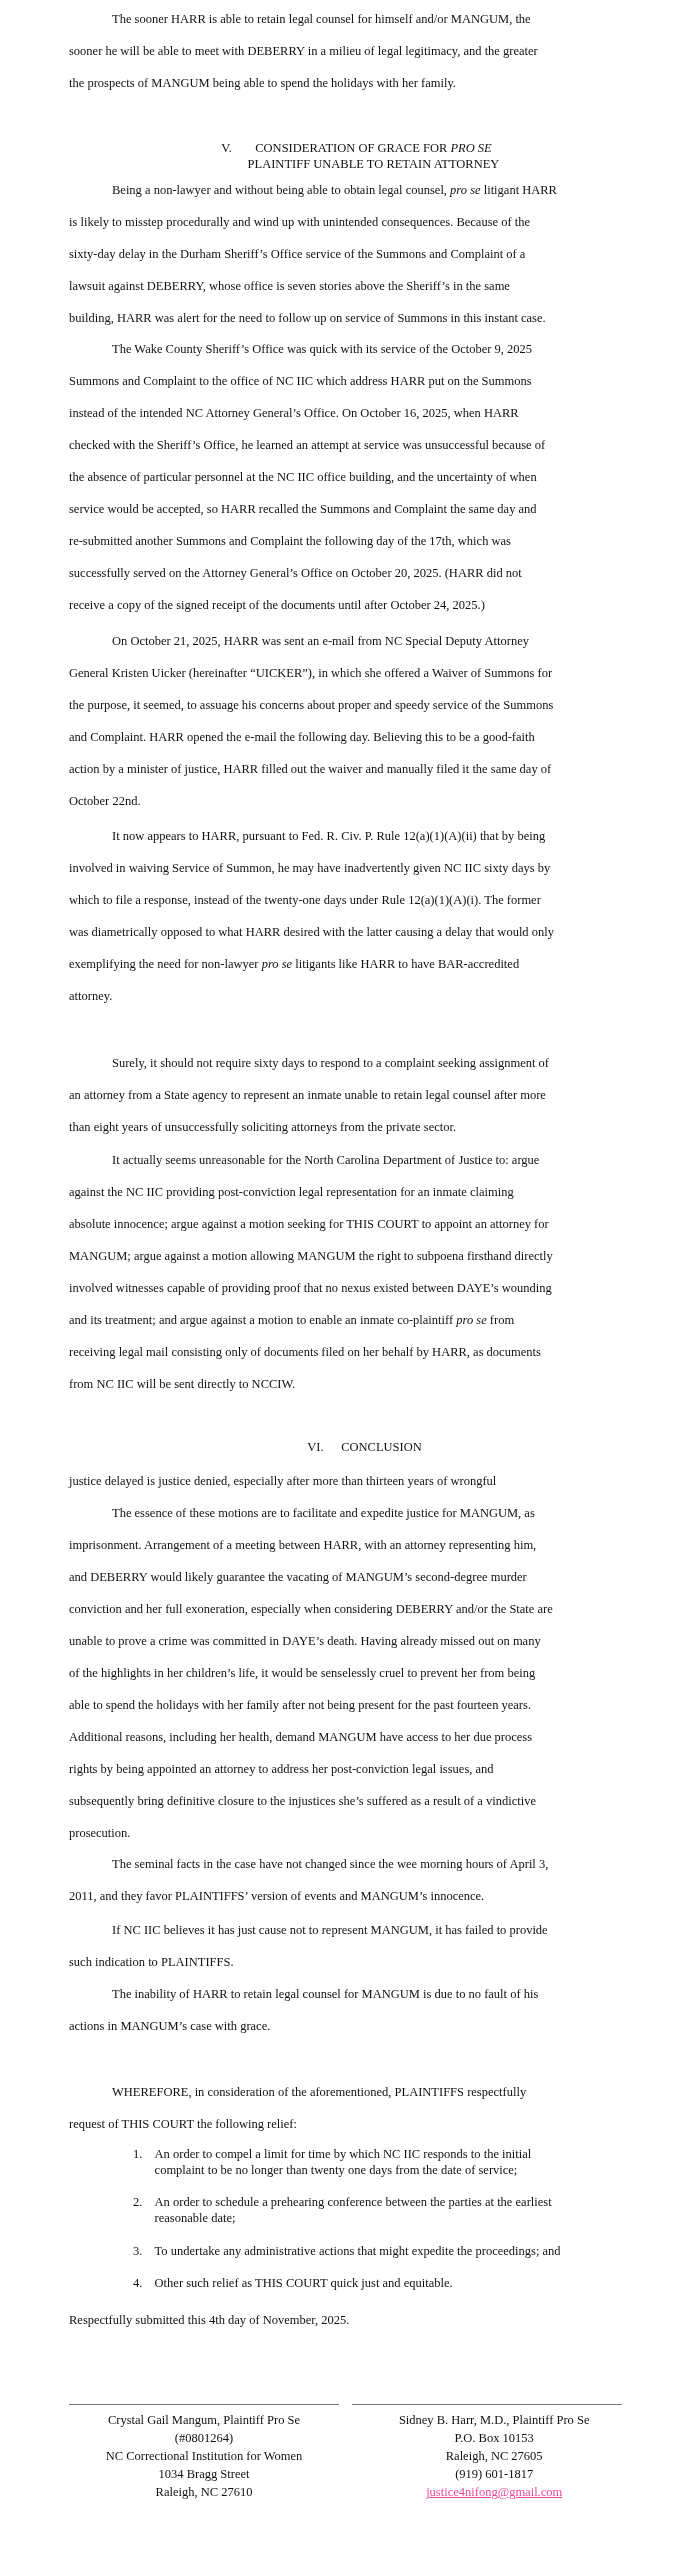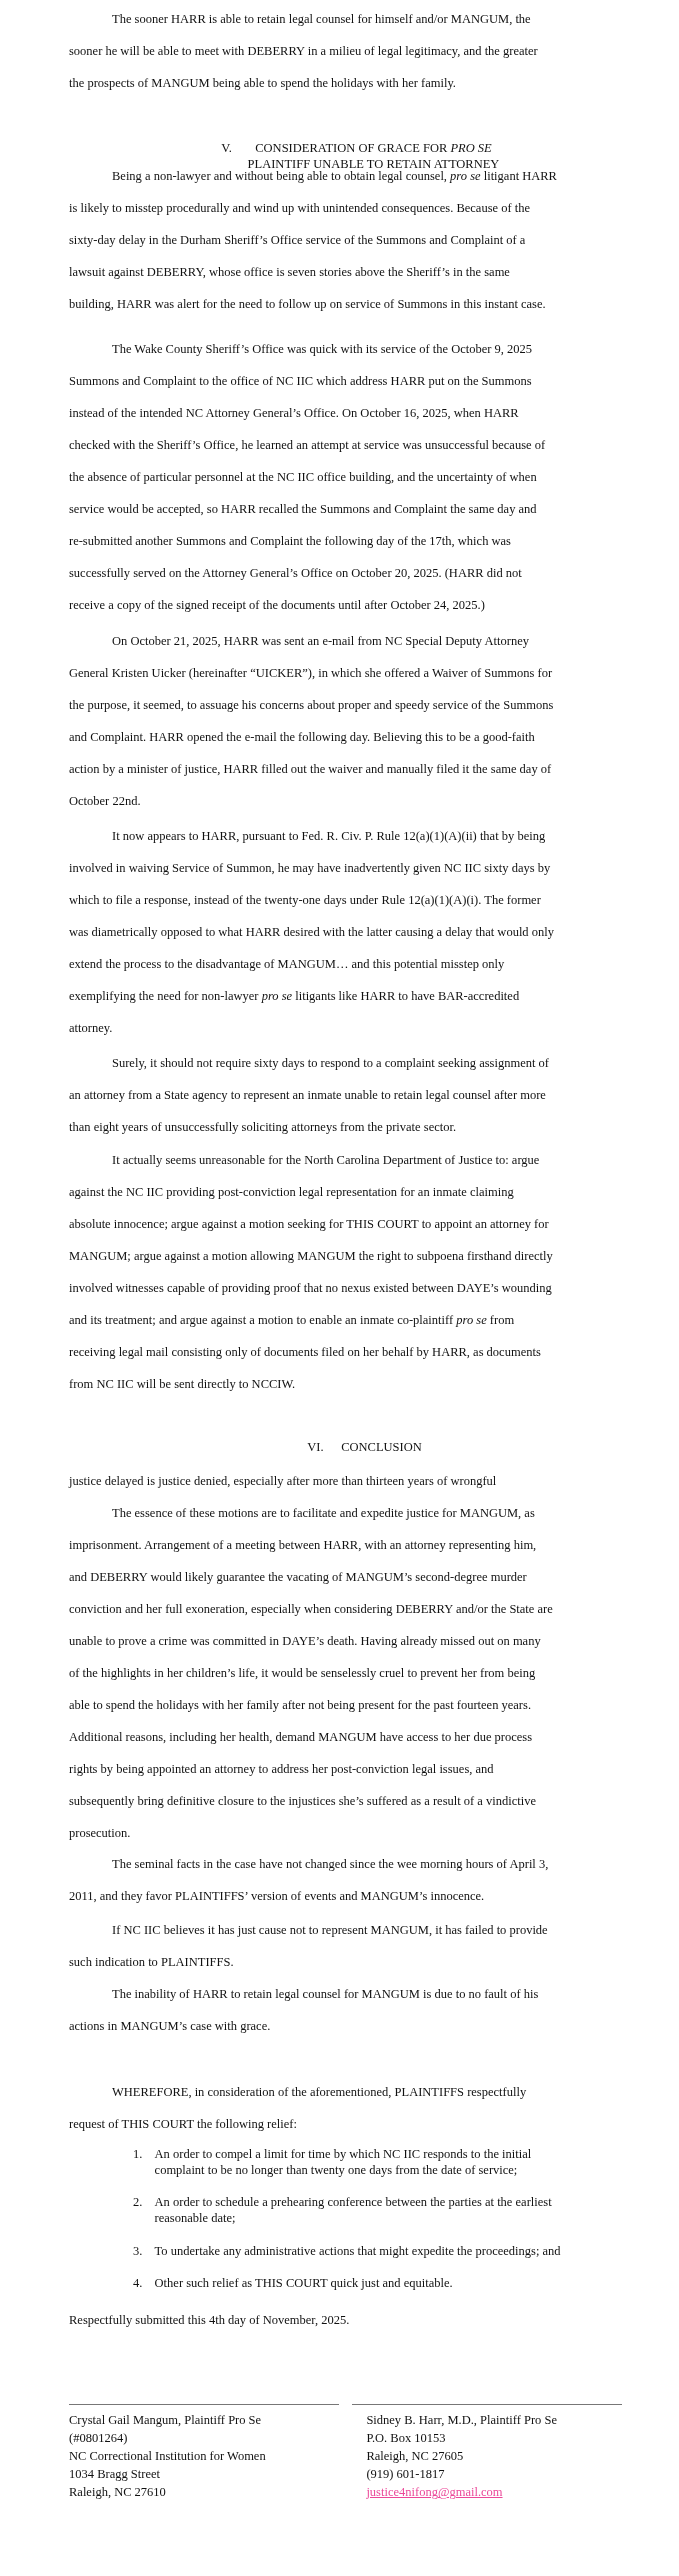--- a/index.html
+++ b/index.html
@@ -72,21 +72,21 @@
     }
     .sig-rule {
       height: 0;
       border-top: 1px solid #777777;
       width: 270px;
     }
     .sig-lines {
       margin-top: 6.4px;
       line-height: 18px;
     }
-    .sig-lines .line { display: block; white-space: nowrap; }
+    .sig-lines .line { display: block; white-space: nowrap; text-align: center; }
     .email-link {
       color: #ec4899;
       text-decoration: underline;
     }
   </style>
 </head>
 <body>
 
 <div class="page">
 
@@ -96,21 +96,21 @@
     <span class="line">the prospects of MANGUM being able to spend the holidays with her family.</span>
   </div>
 
   <div class="heading" style="position:absolute; top:128px; left:0; width:551px;">
     <span class="line">
       <span class="num">V.</span><span>CONSIDERATION OF GRACE FOR </span><em>PRO SE</em>
     </span>
     <span class="line second">PLAINTIFF UNABLE TO RETAIN ATTORNEY</span>
   </div>
 
-  <div class="para" style="position:absolute; top:160px; left:0;">
+  <div class="para" style="position:absolute; top:174px; left:0;">
     <span class="line first"><span>Being a non-lawyer and without being able to obtain legal counsel, </span><em>pro se</em><span> litigant HARR</span></span>
     <span class="line">is likely to misstep procedurally and wind up with unintended consequences.  Because of the</span>
     <span class="line">sixty-day delay in the Durham Sheriff’s Office service of the Summons and Complaint of a</span>
     <span class="line">lawsuit against DEBERRY, whose office is seven stories above the Sheriff’s in the same</span>
     <span class="line">building, HARR was alert for the need to follow up on service of Summons in this instant case.</span>
   </div>
 
   <div class="para" style="position:absolute; top:333px; left:0;">
     <span class="line first">The Wake County Sheriff’s Office was quick with its service of the October 9, 2025</span>
     <span class="line">Summons and Complaint to the office of NC IIC which address HARR put on the Summons</span>
@@ -130,21 +130,20 @@
     <span class="line">and Complaint.  HARR opened the e-mail the following day.  Believing this to be a good-faith</span>
     <span class="line">action by a minister of justice, HARR filled out the waiver and manually filed it the same day of</span>
     <span class="line">October 22nd.</span>
   </div>
 
   <div class="para" style="position:absolute; top:820px; left:0;">
     <span class="line first">It now appears to HARR, pursuant to Fed. R. Civ. P. Rule 12(a)(1)(A)(ii) that by being</span>
     <span class="line">involved in waiving Service of Summon, he may have inadvertently given NC IIC sixty days by</span>
     <span class="line">which to file a response, instead of the twenty-one days under Rule 12(a)(1)(A)(i).  The former</span>
     <span class="line">was diametrically opposed to what HARR desired with the latter causing a delay that would only</span>
-    <span class="line">extend the process to the disadvantage of MANGUM… and this potential misstep only</span>
     <span class="line"><span>exemplifying the need for non-lawyer </span><em>pro se</em><span> litigants like HARR to have BAR-accredited</span></span>
     <span class="line">attorney.</span>
   </div>
 
   <div class="para" style="position:absolute; top:1047px; left:0;">
     <span class="line first">Surely, it should not require sixty days to respond to a complaint seeking assignment of</span>
     <span class="line">an attorney from a State agency to represent an inmate unable to retain legal counsel after more</span>
     <span class="line">than eight years of unsuccessfully soliciting attorneys from the private sector.</span>
   </div>
 

